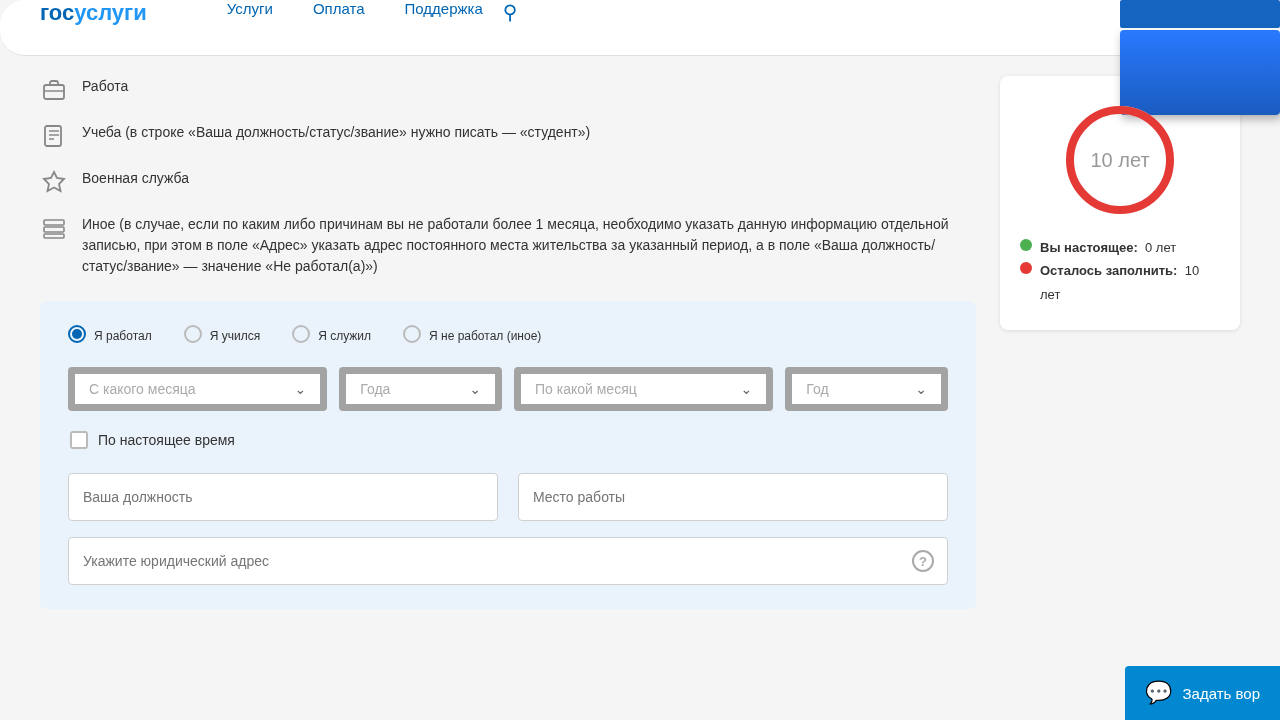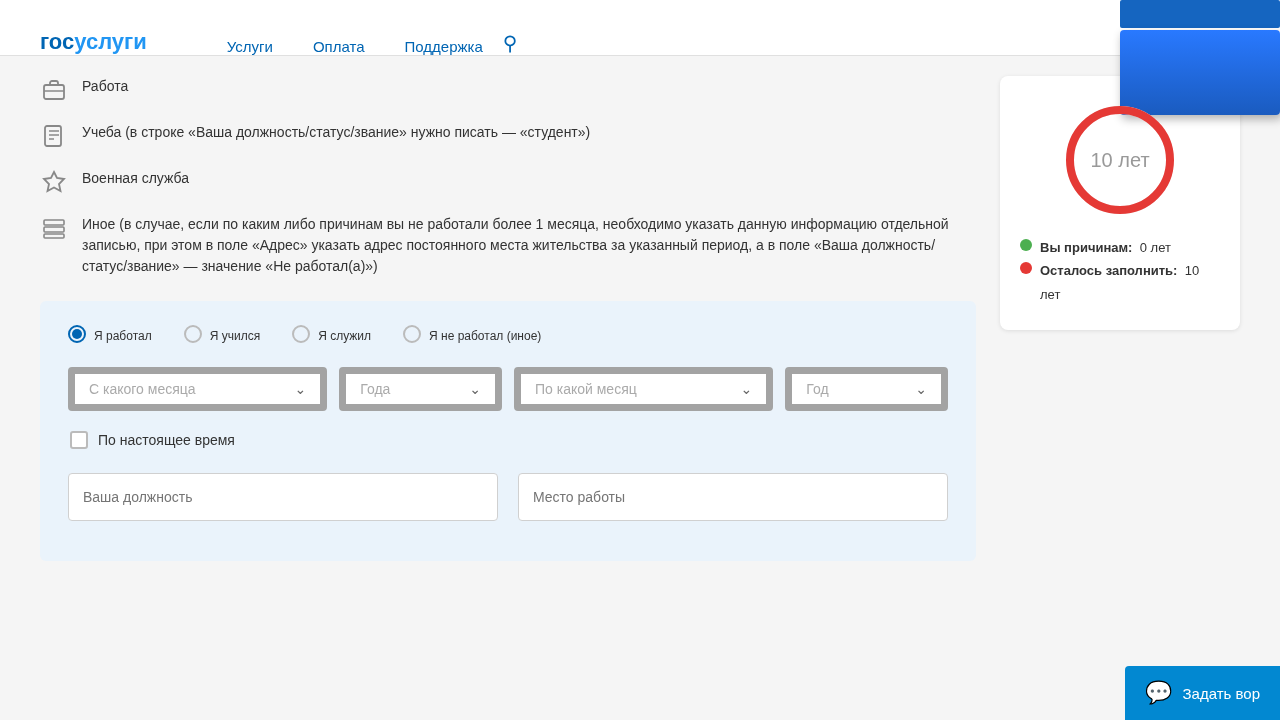--- a/index.html
+++ b/index.html
@@ -11,24 +11,25 @@
       width: 1280px;
       min-height: 720px;
       overflow: hidden;
     }
 
     
     .header {
       background: #fff;
       border-bottom: 1px solid #e0e0e0;
       display: flex;
-      align-items: flex-end;
+      align-items: flex-start;
       padding: 0 40px;
       height: 56px;
       position: relative;
+      border-radius: 25px;
     }
     .logo {
       font-size: 22px;
       font-weight: bold;
       color: #0065b3;
     }
     .logo span.gos { color: #0065b3; }
     .logo span.uslugi { color: #2196f3; }
     .nav {
       display: flex;
@@ -424,38 +425,42 @@
       <div class="checkbox-row">
         <div class="checkbox-box"></div>
         <span class="checkbox-label-text">По настоящее время</span>
       </div>
 
       <div class="input-row">
         <input class="input-field" type="text" placeholder="Ваша должность" style="">
         <input class="input-field" type="text" placeholder="Место работы" style="">
       </div>
 
+      <div class="input-wrapper-full">
+        <input class="input-field full" type="text" placeholder="Укажите юридический адрес" style="">
+        <div class="input-help">?</div>
+      </div>
 
     </div>
   </div>
 
   <div class="sidebar">
     <div class="circle-card">
       <div class="circle-container">
         <svg class="circle-svg" viewBox="0 0 120 120">
           <circle class="circle-track" cx="60" cy="60" r="50"></circle>
           <circle class="circle-progress" cx="60" cy="60" r="50" stroke-dasharray="314" stroke-dashoffset="0"></circle>
         </svg>
         <div class="circle-text">10 лет</div>
       </div>
       <div class="legend">
         <div class="legend-item">
           <div class="legend-dot green"></div>
           <span>
-            <strong>Вы причинам:</strong>
+            <strong>Вы настоящее:</strong>
             &nbsp;<span>0 лет</span>
           </span>
         </div>
         <div class="legend-item">
           <div class="legend-dot red"></div>
           <span>
             <strong>Осталось заполнить:</strong>
             &nbsp;<span>10 лет</span>
           </span>
         </div>

